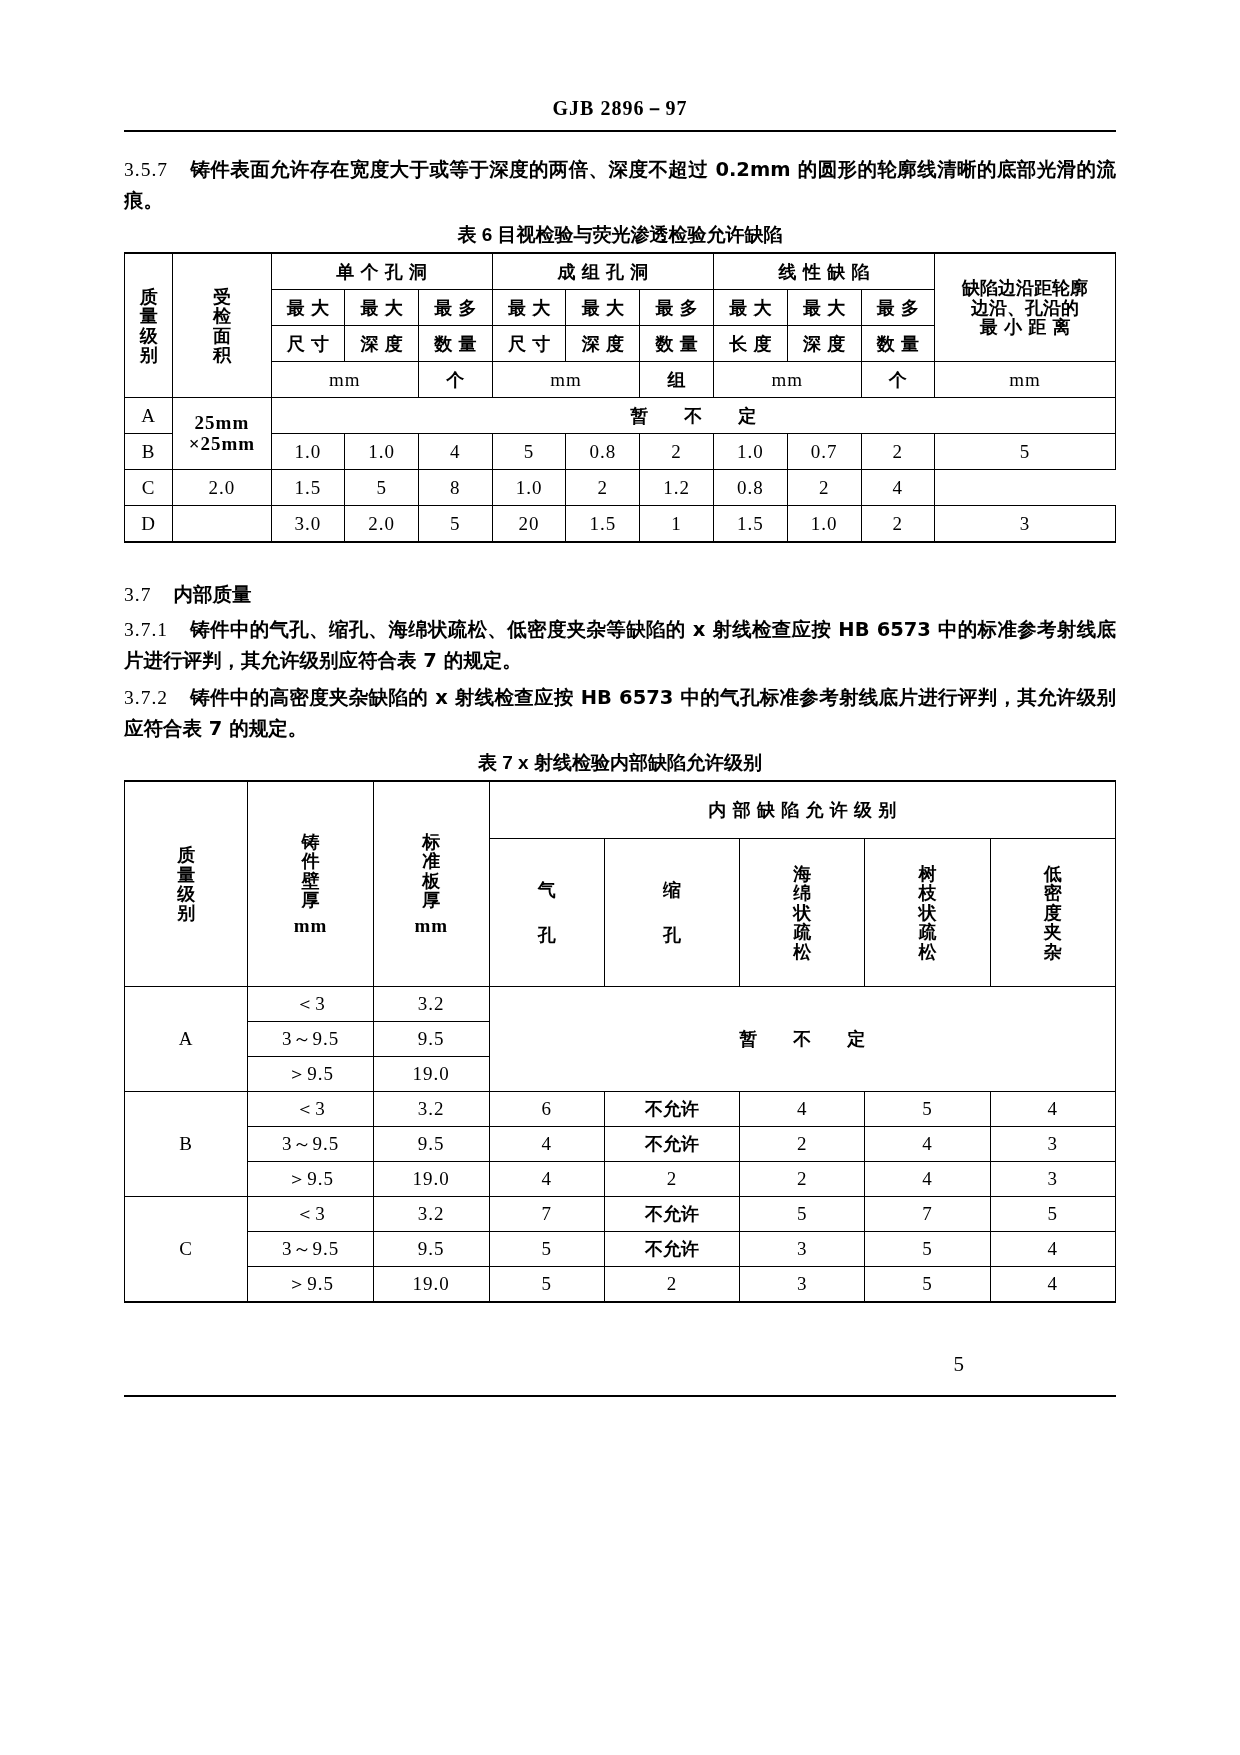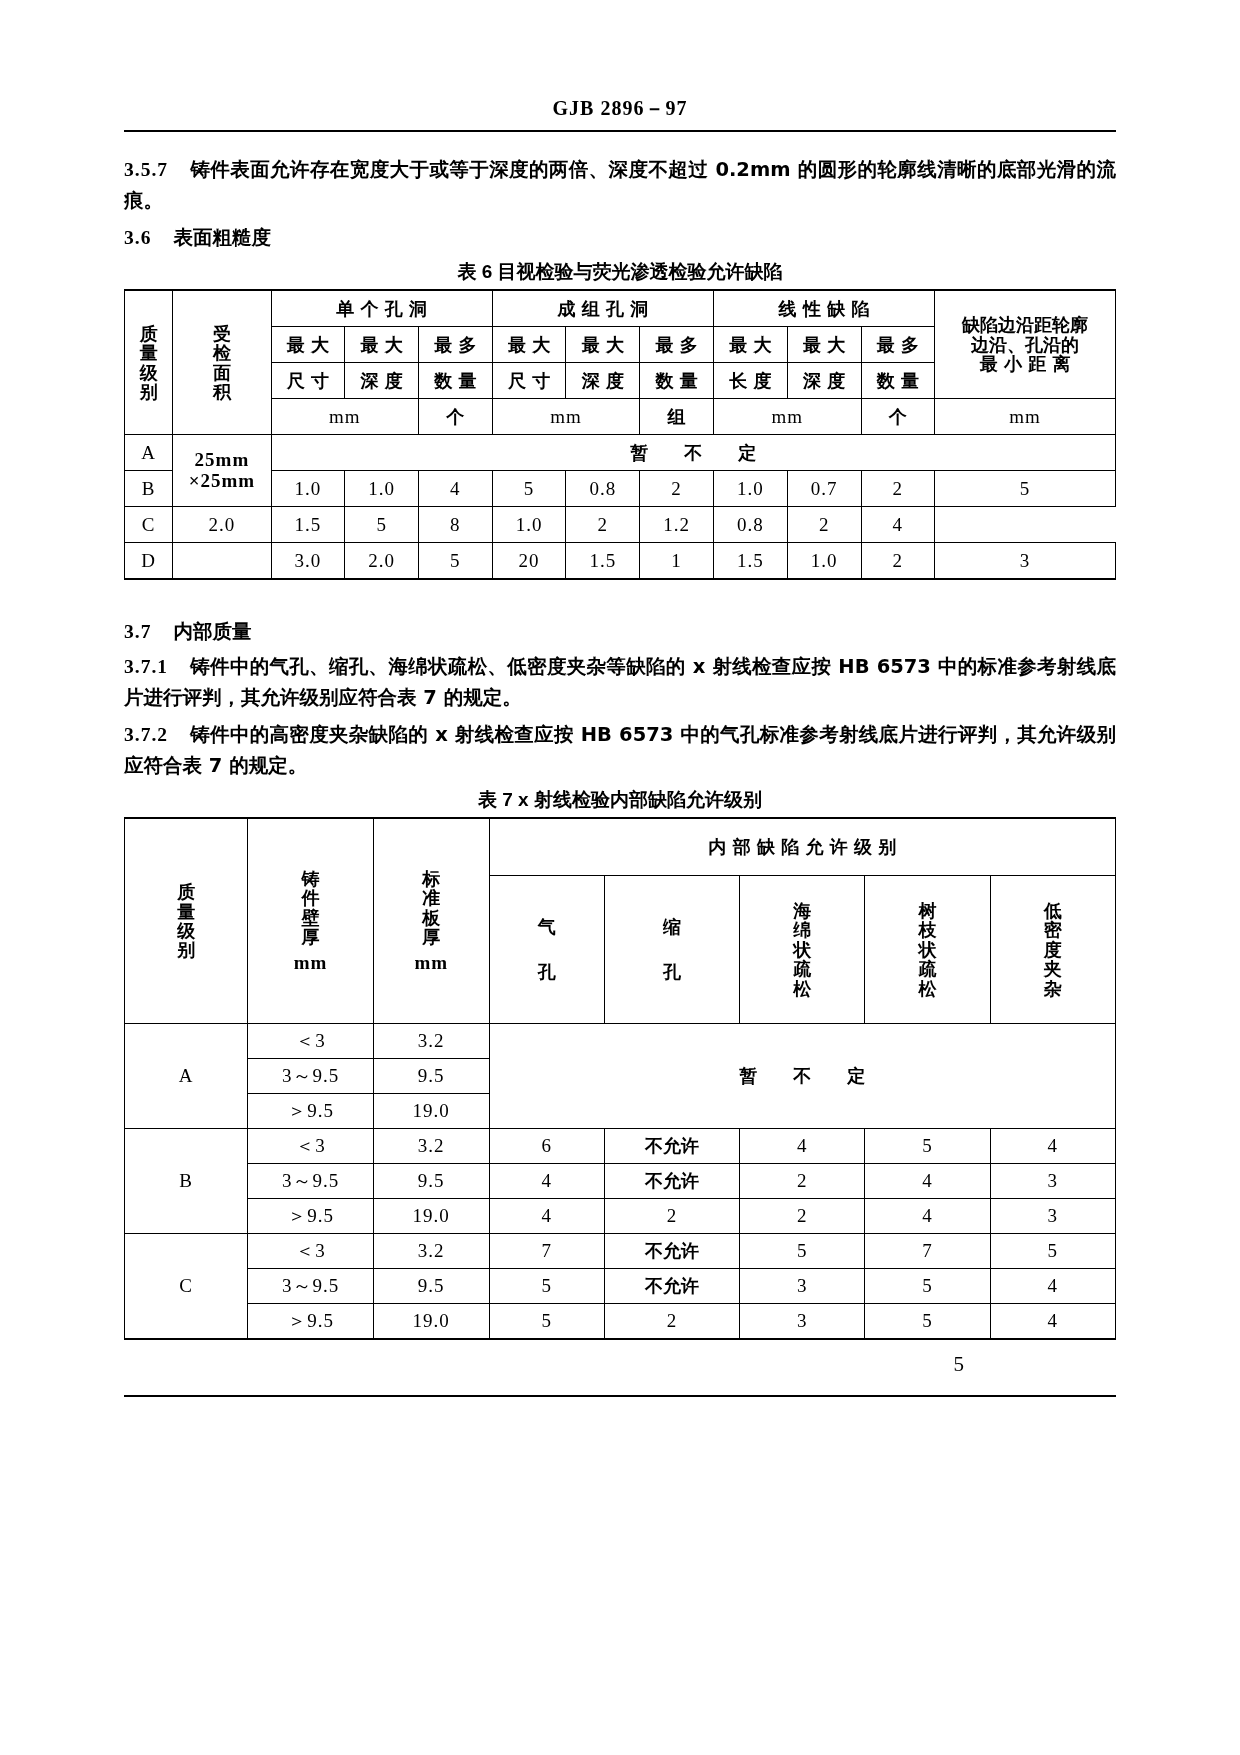--- a/index.html
+++ b/index.html
@@ -47,21 +47,21 @@
     line-height: 31px;
     text-align: justify;
     font-family: "DejaVu Sans", sans-serif;
     font-weight: bold;
   }
   p.para.indent {
     text-indent: 40px;
   }
   .num {
     font-family: "Liberation Serif", serif;
-    font-weight: bold;
+    font-weight: normal;
     letter-spacing: 1px;
   }
   .sp {
     display: inline-block;
     width: 22px;
   }
   .sec-head {
     margin: 4px 0 4px 0;
     font-size: 19.5px;
     line-height: 31px;
@@ -152,21 +152,20 @@
 
 <div class="page">
   <div class="content">
 
     <div class="header-title">GJB 2896－97</div>
     <div class="header-rule"></div>
 
     <p class="para"><span class="num">3.5.7</span><span class="sp"></span><span>铸件表面允许存在宽度大于或等于深度的两倍、深度不超过 0.2mm 的圆形的轮廓线清晰的底部光滑的流痕。</span></p>
 
 
-    <p class="sec-head"><span class="num">3.6</span><span class="sp"></span><span>表面粗糙度</span></p>
 
 
     <div class="tbl-caption">表 6    目视检验与荧光渗透检验允许缺陷</div>
 
     <table class="doc" id="table6">
       <tbody>
           <tr>
         <td class="cjk vert" rowspan="4">
           <div class="vstack">
             <span>质</span>

